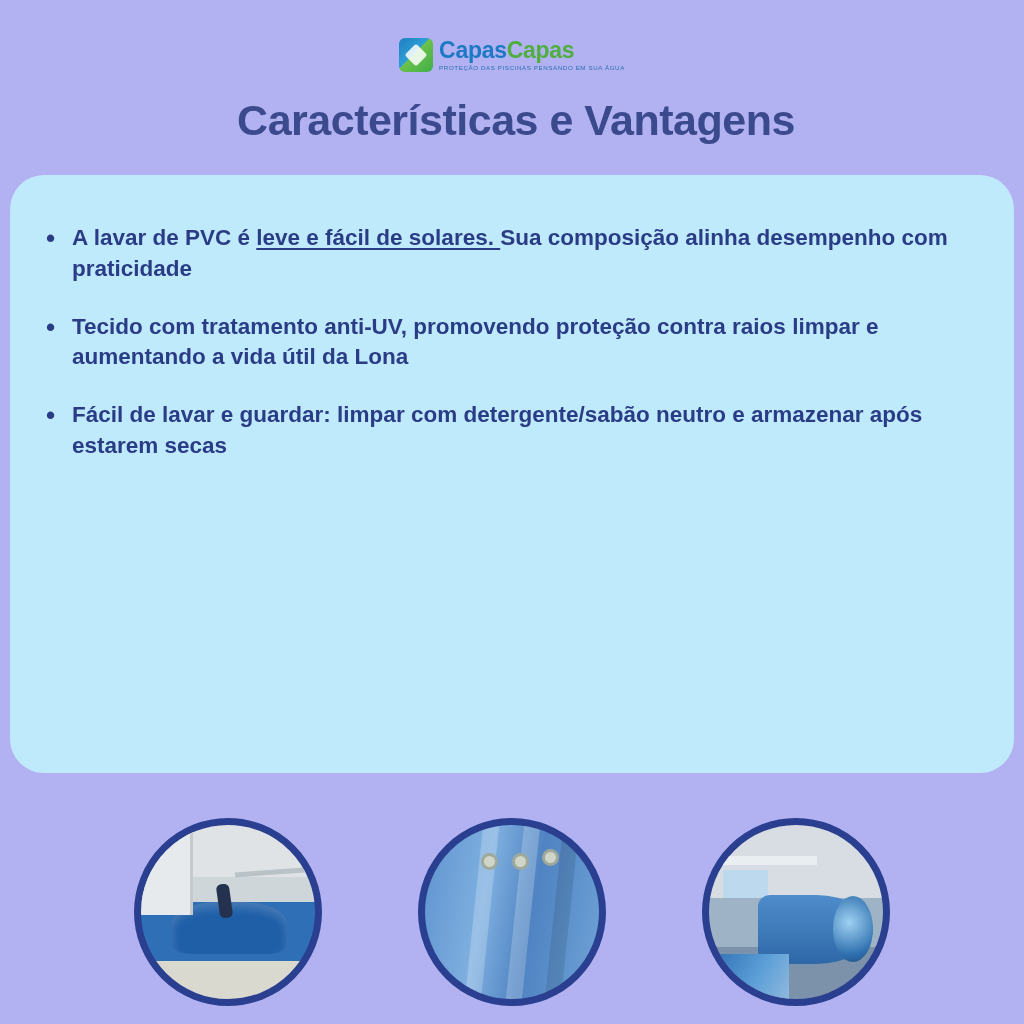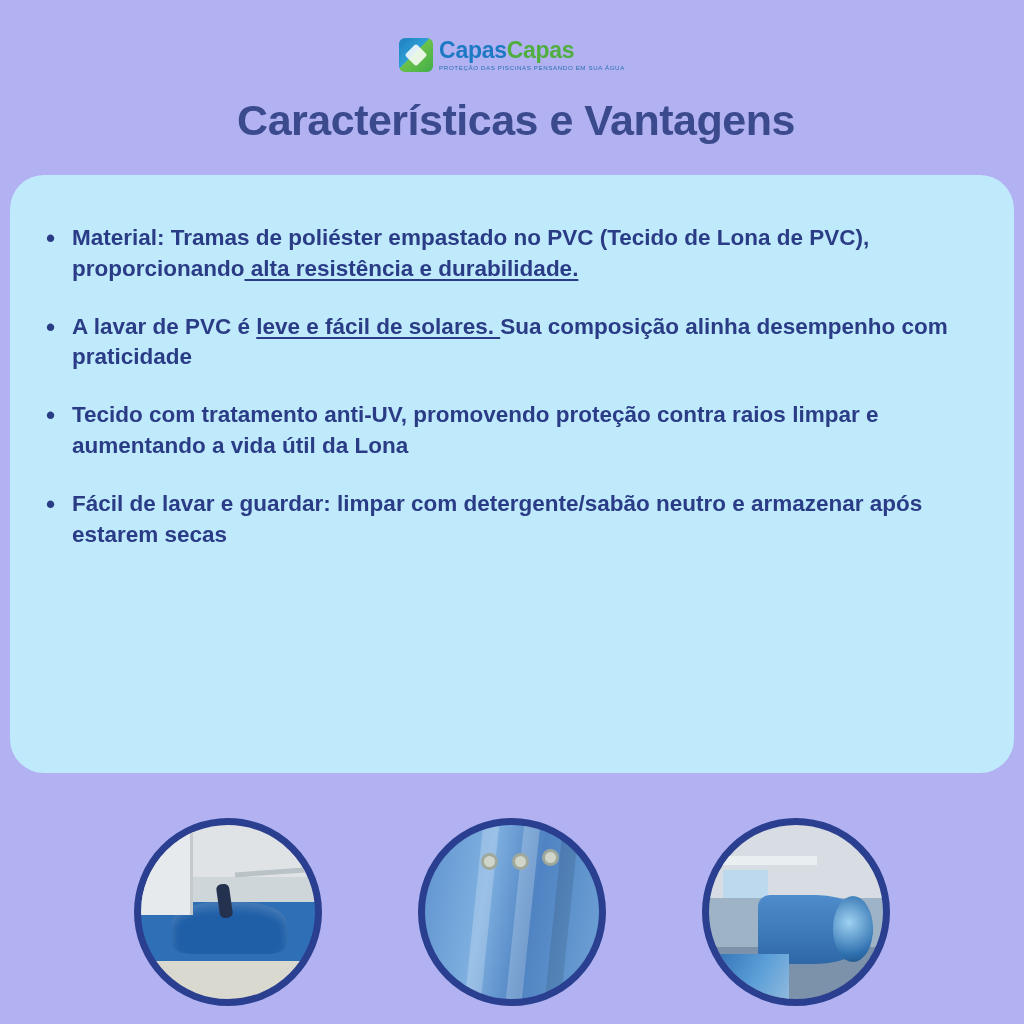--- a/index.html
+++ b/index.html
@@ -270,23 +270,20 @@
         <div class="logo-tag">PROTEÇÃO DAS PISCINAS PENSANDO EM SUA ÁGUA</div>
       </div>
     </div>
   </div>
 
   <h1 class="title">Características e Vantagens</h1>
 
   <div class="card">
     <ul class="bullets">
 
-      <li>
-        <span>Material: Tramas de poliéster empastado no PVC (Tecido de Lona de PVC), proporcionando</span><span class="u"> alta resistência e durabilidade.</span>
-      </li>
 
       <li>
         <span>A lavar de PVC é </span><span class="u">leve e fácil de solares. </span><span>Sua composição alinha desempenho com praticidade</span>
       </li>
 
       <li>
         <span>Tecido com tratamento anti-UV, promovendo proteção contra raios limpar e aumentando a vida útil da Lona</span>
       </li>
 
       <li class="tight">

